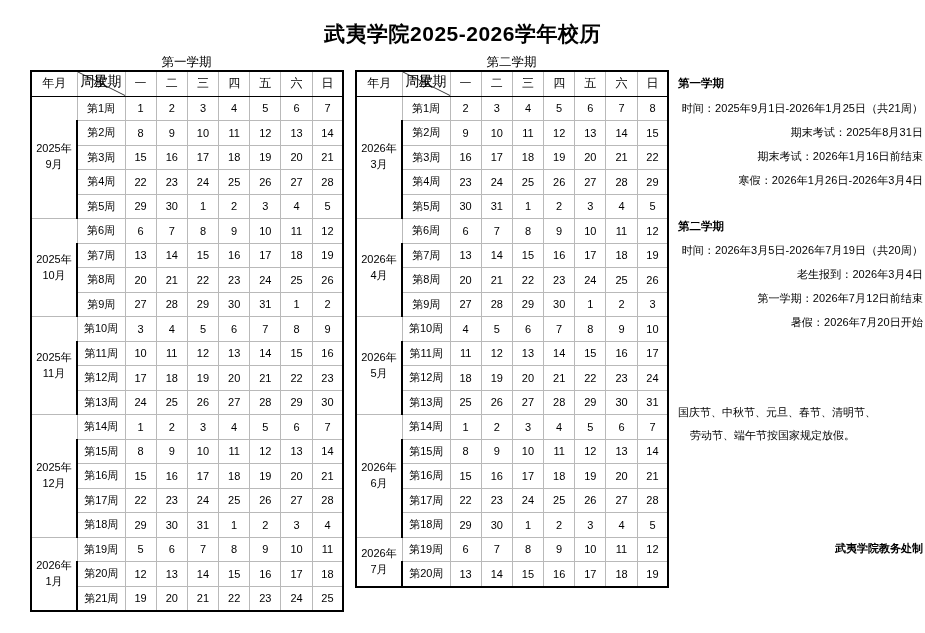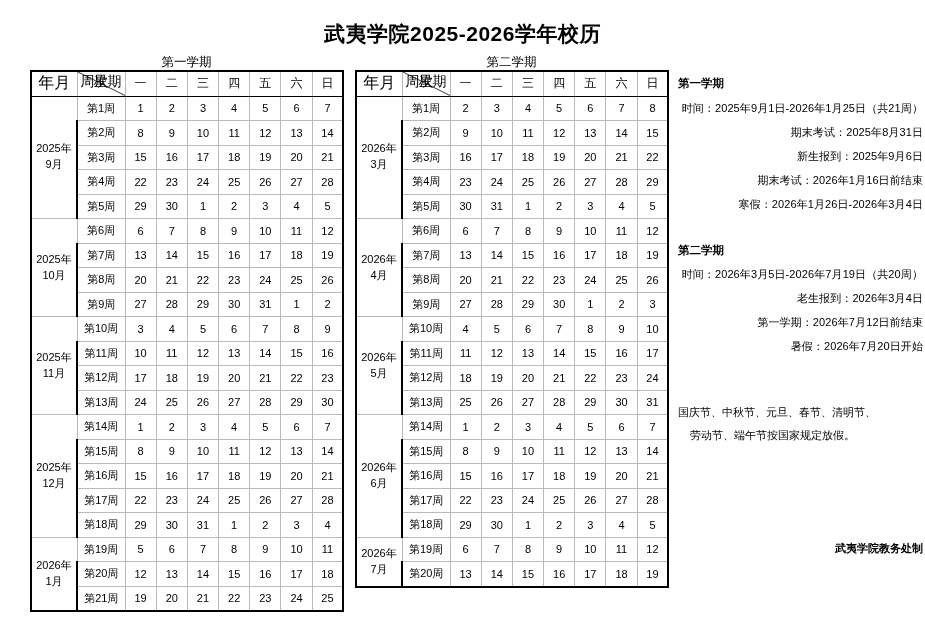--- a/index.html
+++ b/index.html
@@ -93,21 +93,21 @@
     line-height: 1;
   }
   .corner-bot {
     position: absolute;
     bottom: 8px;
     left: 3px;
     font-size: 14px;
     line-height: 1;
   }
   thead th.wkday { font-size: 12px; }
-  thead th.ymhead { font-size: 16px; }
+  thead th.ymhead { font-size: 12px; }
 
   td.ym {
     font-size: 11px;
     line-height: 1.45;
     border-right: 1.6px solid #000;
   }
   td.wk {
     font-size: 10.5px;
     border-right: 1.6px solid #000;
   }
@@ -652,21 +652,20 @@
         <td class="day">18</td>
         <td class="day">19</td>
       </tr>
     </tbody>
   </table>
 
 <div id="notes">
   <div class="note-head">第一学期</div>
   <div class="note-line">时间：2025年9月1日-2026年1月25日（共21周）</div>
   <div class="note-line">期末考试：2025年8月31日</div>
-  <div class="note-line">新生报到：2025年9月6日</div>
   <div class="note-line">期末考试：2026年1月16日前结束</div>
   <div class="note-line">寒假：2026年1月26日-2026年3月4日</div>
   <div class="note-gap"></div>
   <div class="note-head">第二学期</div>
   <div class="note-line">时间：2026年3月5日-2026年7月19日（共20周）</div>
   <div class="note-line">老生报到：2026年3月4日</div>
   <div class="note-line">第一学期：2026年7月12日前结束</div>
   <div class="note-line">暑假：2026年7月20日开始</div>
 </div>
 

